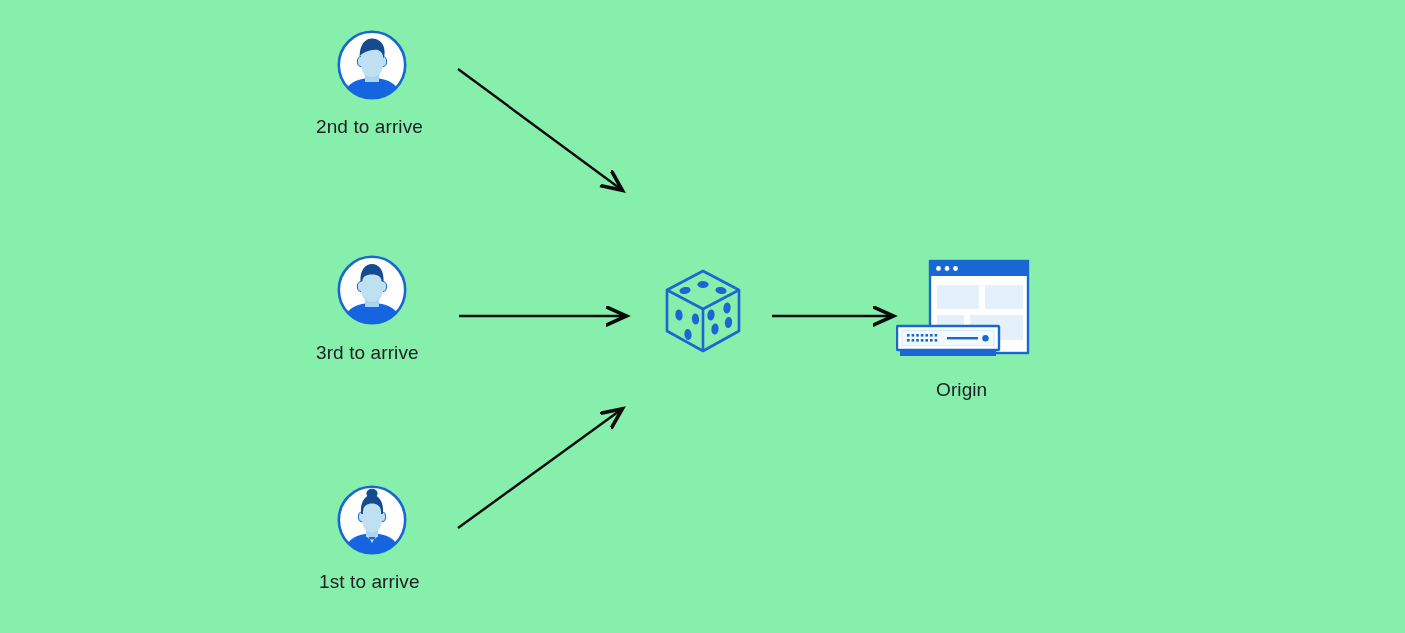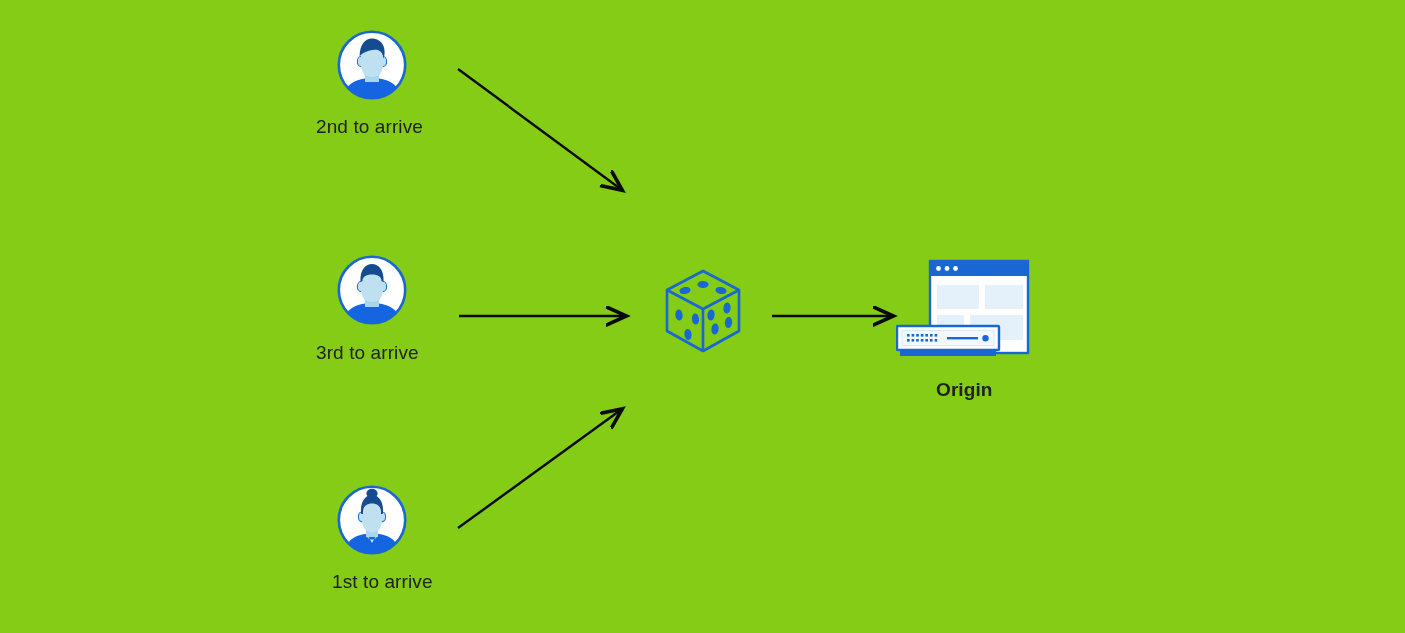--- a/index.html
+++ b/index.html
@@ -7,21 +7,21 @@
     padding: 0;
     background: #ffffff;
   }
   body {
     font-family: "Liberation Sans", sans-serif;
   }
   #canvas {
     position: relative;
     width: 1405px;
     height: 633px;
-    background: #84cc16;
+    background: #86efac;
     overflow: hidden;
   }
   .node {
     position: absolute;
   }
   .avatar-wrap {
     position: absolute;
     width: 74px;
     height: 74px;
   }
@@ -127,21 +127,21 @@
         <ellipse cx="26.6" cy="33.8" rx="3.2" ry="4.8" fill="#bfe0f0" stroke="#1f6fd0" stroke-width="1.1"></ellipse>
         <ellipse cx="47.4" cy="33.8" rx="3.2" ry="4.8" fill="#bfe0f0" stroke="#1f6fd0" stroke-width="1.1"></ellipse>
         <path d="M27 28.5 C27 18.5 32 14 37 14 C42 14 47 18.5 47 28.5 L47 36
                  C47 44.5 42.6 49.5 37 49.5 C31.4 49.5 27 44.5 27 36 Z" fill="#bfe0f0"></path>
         <path d="M26.2 31 C24.6 20 30 11.8 37 11.8 C44 11.8 49.4 20 47.8 31
                  L46 31 C46.6 24.2 43.4 20.4 37 20.4 C30.6 20.4 27.4 24.2 28 31 Z" fill="#154b8f"></path>
         <ellipse cx="37" cy="10.4" rx="5.6" ry="4.6" fill="#154b8f"></ellipse>
       </g>
     </svg>
   </div>
-  <div class="node-label" style="left:332px; top:571px;">1st to arrive</div>
+  <div class="node-label" style="left:319px; top:571px;">1st to arrive</div>
 
   <div class="node" style="left:663px; top:268px;">
     <svg class="icon-svg" width="80" height="86" viewBox="0 0 80 86">
       <g fill="none" stroke="#1967d2" stroke-width="2.6" stroke-linejoin="round">
         <path d="M40 3 L76 22 L76 63 L40 83 L4 63 L4 22 Z"></path>
         <path d="M4 22 L40 41 L76 22"></path>
         <path d="M40 41 L40 83"></path>
       </g>
       <g fill="#1967d2">
         <ellipse cx="22" cy="22.5" rx="5.6" ry="3.5" transform="rotate(-11 22 22.5)"></ellipse>
@@ -191,15 +191,15 @@
             <rect x="24.8" y="81" width="2.6" height="2.6"></rect>
           <rect x="29.4" y="81" width="2.6" height="2.6"></rect>
             <rect x="34" y="81" width="2.6" height="2.6"></rect>
           <rect x="38.6" y="81" width="2.6" height="2.6"></rect>
         </g>
         <line x1="51" y1="80.2" x2="82" y2="80.2" stroke="#1967d2" stroke-width="2.4"></line>
         <circle cx="89.5" cy="80.2" r="3.2" fill="#1967d2"></circle>
       </g>
     </svg>
   </div>
-  <div class="node-label" style="left:936px; top:379px;font-weight:bold;">Origin</div>
+  <div class="node-label" style="left:936px; top:379px;">Origin</div>
 
 </div>
 
 </body></html>

